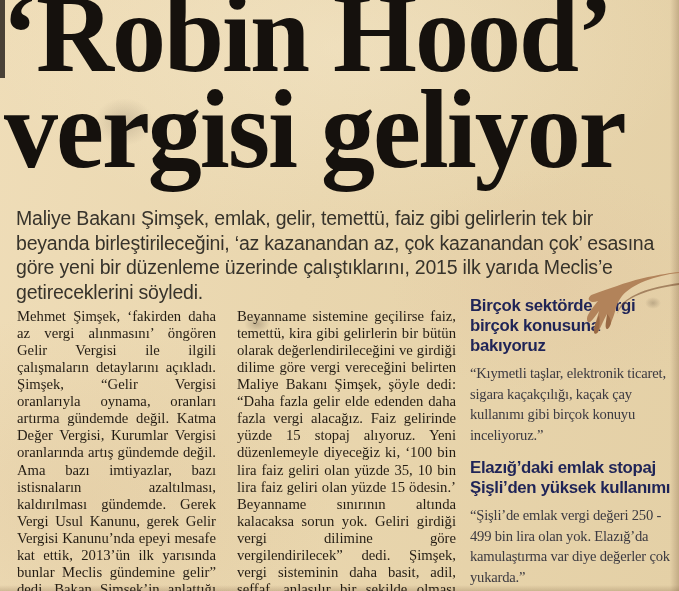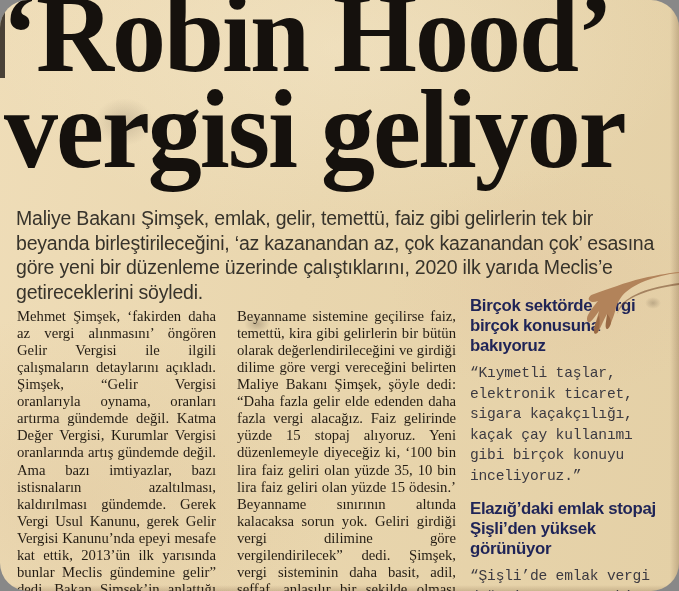--- a/index.html
+++ b/index.html
@@ -7,21 +7,20 @@
     position:relative;
     width:679px;height:591px;
     overflow:hidden;
     background:
       radial-gradient(ellipse 260px 180px at 82% 48%, rgba(214,160,140,0.10), transparent 65%),
       radial-gradient(ellipse 420px 320px at 12% 85%, rgba(185,145,95,0.12), transparent 60%),
       radial-gradient(ellipse 500px 260px at 50% 8%, rgba(250,240,215,0.35), transparent 70%),
       linear-gradient(100deg,#efddb8 0%, #e9d6ae 45%, #e4d0a6 100%);
     font-family:"Liberation Serif", serif;
     color:#1d1712;
-    border-radius:28px;
   }
   
   .edge-strip-left{position:absolute;left:0;top:0;width:5px;height:78px;background:#2b2620;opacity:.85;}
   .edge-shadow-right{position:absolute;right:0;top:0;width:9px;height:100%;
     background:linear-gradient(to left, rgba(110,80,50,.28), rgba(110,80,50,0));}
   .edge-shadow-bottom{position:absolute;left:0;bottom:0;width:100%;height:6px;
     background:linear-gradient(to top, rgba(110,80,50,.22), rgba(110,80,50,0));}
   .stain-a{position:absolute;left:94px;top:98px;width:60px;height:48px;border-radius:50%;
     background:radial-gradient(ellipse at center, rgba(70,58,45,.20), transparent 70%);}
   .stain-b{position:absolute;left:244px;top:315px;width:26px;height:18px;border-radius:50%;
@@ -65,21 +64,21 @@
   .lead-word{font-weight:normal;}
 
   .sect{margin:0 0 13px 0;}
   .sect-heading{
     font-family:"Liberation Sans", sans-serif;
     font-weight:bold;font-size:16.8px;line-height:20px;
     color:#1f2457;letter-spacing:-0.3px;
   }
   .sect-quote{
     margin-top:7px;
-    font-family:Liberation Mono, monospace;
+    font-family:Liberation Serif, serif;
     font-size:14.6px;line-height:20.5px;
     color:#3c3a41;letter-spacing:-0.2px;
   }
   .sect1{margin-top:3px;}
 
   .hand{position:absolute;right:0;top:269px;width:94px;height:84px;pointer-events:none;}
 </style>
 </head>
 <body>
 
@@ -90,42 +89,42 @@
   <div class="edge-shadow-bottom"></div>
   <div class="stain-a"></div>
   <div class="stain-b"></div>
   <div class="stain-c"></div>
 
   <div class="headline">
     <div class="h-line">‘Robin Hood’</div>
     <div class="h-line h-line2">vergisi geliyor</div>
   </div>
 
-  <p class="lede">Maliye Bakanı Şimşek, emlak, gelir, temettü, faiz gibi gelirlerin tek bir beyanda birleştirileceğini, ‘az kazanandan az, çok kazanandan çok’ esasına göre yeni bir düzenleme üzerinde çalıştıklarını, 2020 ilk yarıda Meclis’e getireceklerini söyledi.</p>
+  <p class="lede">Maliye Bakanı Şimşek, emlak, gelir, temettü, faiz gibi gelirlerin tek bir beyanda birleştirileceğini, ‘az kazanandan az, çok kazanandan çok’ esasına göre yeni bir düzenleme üzerinde çalıştıklarını, 2015 ilk yarıda Meclis’e getireceklerini söyledi.</p>
 
   <div class="columns">
 
     <p class="col col-serif col1"><span class="lead-word">Mehmet</span><span> Şimşek, ‘fakirden daha az vergi alınmasını’ öngören Gelir Vergisi ile ilgili çalışmaların detaylarını açıkladı. Şimşek, “Gelir Vergisi oranlarıyla oynama, oranları artırma gündemde değil. Katma Değer Vergisi, Kurumlar Vergisi oranlarında artış gündemde değil. Ama bazı imtiyazlar, bazı istisnaların azaltılması, kaldırılması gündemde. Gerek Vergi Usul Kanunu, gerek Gelir Vergisi Kanunu’nda epeyi mesafe kat ettik, 2013’ün ilk yarısında bunlar Meclis gündemine gelir” dedi. Bakan Şimşek’in anlattığı vergi yaklaşımı, ‘zenginden alıp fakire veren’ İngiliz halk kahramanı Robin Hood’u akla getirdi.</span></p>
 
     <p class="col col-serif col2"><span class="lead-word">Beyanname</span><span> sistemine geçilirse faiz, temettü, kira gibi gelirlerin bir bütün olarak değerlendirileceğini ve girdiği dilime göre vergi vereceğini belirten Maliye Bakanı Şimşek, şöyle dedi: “Daha fazla gelir elde edenden daha fazla vergi alacağız. Faiz gelirinde yüzde 15 stopaj alıyoruz. Yeni düzenlemeyle diyeceğiz ki, ‘100 bin lira faiz geliri olan yüzde 35, 10 bin lira faiz geliri olan yüzde 15 ödesin.’ Beyanname sınırının altında kalacaksa sorun yok. Geliri girdiği vergi dilimine göre vergilendirilecek” dedi. Şimşek, vergi sisteminin daha basit, adil, şeffaf, anlaşılır bir şekilde olması için adımların hızlanacağını da belirtti.</span></p>
 
     <div class="col col3">
 
       <div class="sect sect1">
         <div class="sect-heading">
           <div>Birçok sektörde vergi</div>
           <div>birçok konusuna bakıyoruz</div>
         </div>
         <div class="sect-quote">“Kıymetli taşlar, elektronik ticaret, sigara kaçakçılığı, kaçak çay kullanımı gibi birçok konuyu inceliyoruz.”</div>
       </div>
 
       <div class="sect">
         <div class="sect-heading">
           <div>Elazığ’daki emlak stopaj</div>
-          <div>Şişli’den yüksek görünüyor</div>
+          <div>Şişli’den yüksek kullanımı</div>
         </div>
         <div class="sect-quote">“Şişli’de emlak vergi değeri 250 - 499 bin lira olan yok. Elazığ’da kamulaştırma var diye değerler çok yukarda.”</div>
       </div>
 
     </div>
   </div>
 
   <svg class="hand" viewBox="0 0 94 84" aria-hidden="true">
 
     <path fill="#b2835a" d="M94,4 C82,5 70,8 60,12 C50,16 42,21 37,27 C34,31 32,35 31,39

